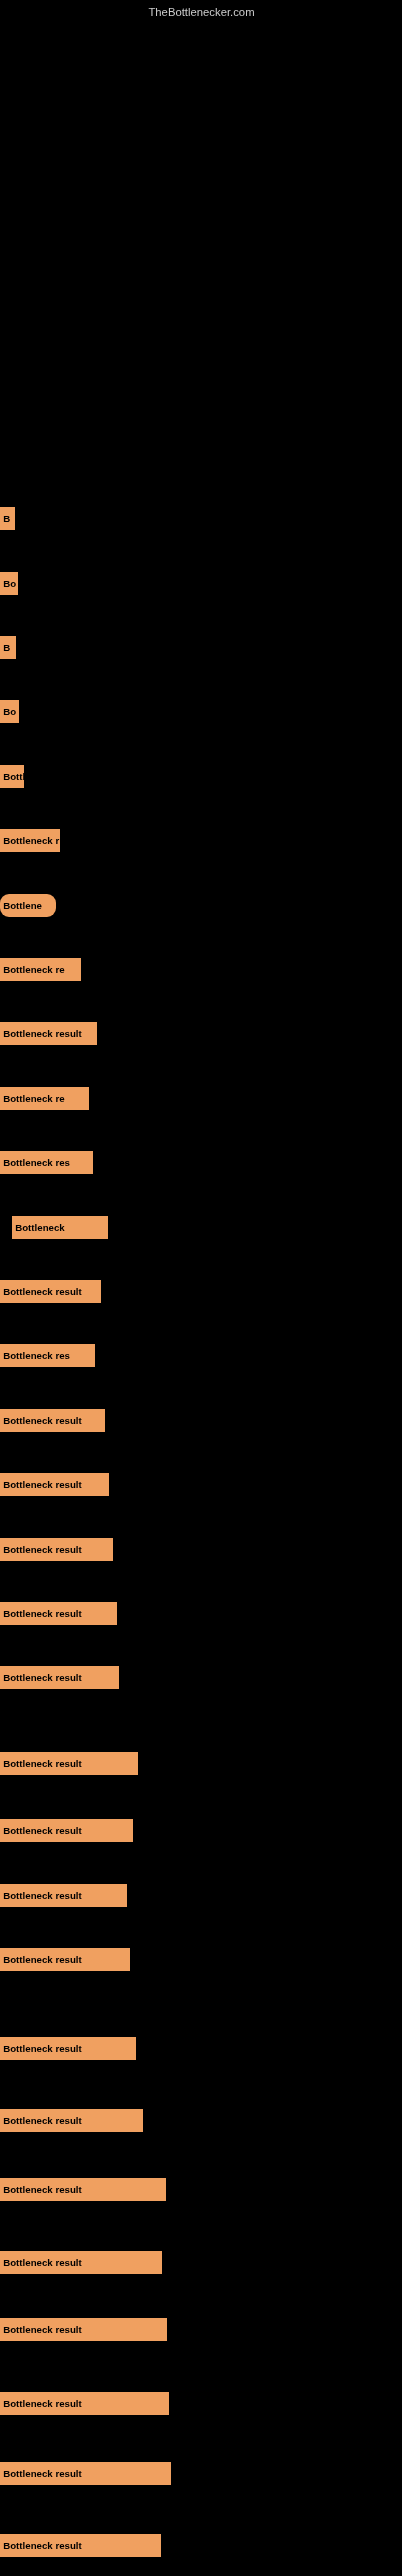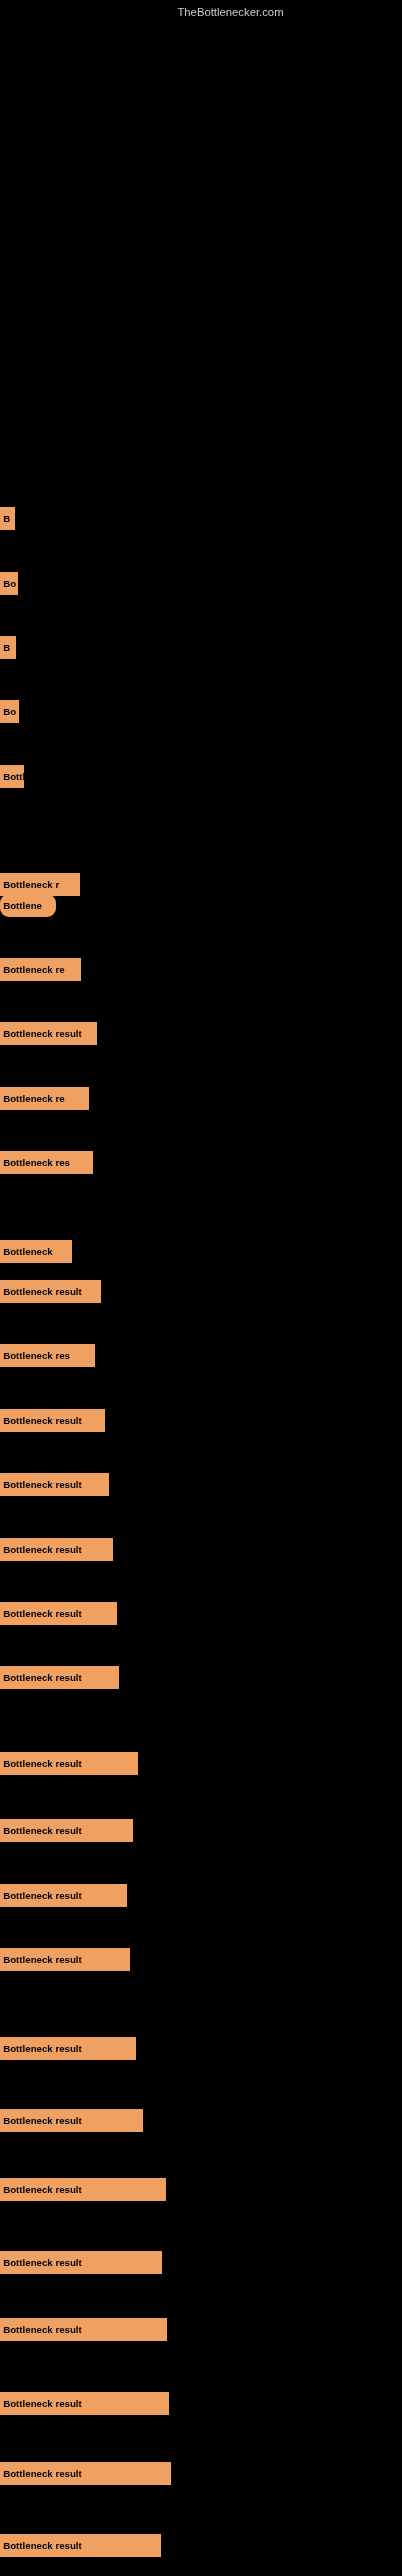--- a/index.html
+++ b/index.html
@@ -15,21 +15,20 @@
       position: relative;
     }
     .site-title {
       position: absolute;
       top: 6.4px;
       left: 50%;
       transform: translateX(-50%);
       color: #cccccc;
       font-size: 11.3px;
       white-space: nowrap;
-      margin-left: 29px;
     }
     .bottleneck-bar {
       position: absolute;
       background-color: #f0a060;
       color: #000;
       font-size: 9.7px;
       font-weight: bold;
       padding: 1.6px 3.2px;
       display: flex;
       align-items: center;
@@ -42,27 +41,27 @@
 <body>
 
 <span class="site-title">TheBottlenecker.com</span>
 
 <div id="bars-container">
     <div class="bottleneck-bar" style="top: 507px; left: 0px; width: 14.5px;">B</div>
     <div class="bottleneck-bar" style="top: 572px; left: 0px; width: 17.7px;">Bo</div>
     <div class="bottleneck-bar" style="top: 636px; left: 0px; width: 16px;">B</div>
     <div class="bottleneck-bar" style="top: 700px; left: 0px; width: 19.3px;">Bo</div>
     <div class="bottleneck-bar" style="top: 765px; left: 0px; width: 24px;">Bottlen</div>
-    <div class="bottleneck-bar" style="top: 829px; left: 0px; width: 80px; margin-top: 44px;">Bottleneck r</div>
+    <div class="bottleneck-bar" style="top: 829px; left: 0px; width: 60px;">Bottleneck r</div>
     <div class="bottleneck-bar" style="top: 894px; left: 0px; width: 56px; border-radius: 9px;">Bottlene</div>
     <div class="bottleneck-bar" style="top: 958px; left: 0px; width: 81px;">Bottleneck re</div>
     <div class="bottleneck-bar" style="top: 1022px; left: 0px; width: 97px;">Bottleneck result</div>
     <div class="bottleneck-bar" style="top: 1087px; left: 0px; width: 89px;">Bottleneck re</div>
     <div class="bottleneck-bar" style="top: 1151px; left: 0px; width: 93px;">Bottleneck res</div>
-    <div class="bottleneck-bar" style="top: 1216px; left: 0px; width: 72px; margin-top: 24px;">Bottleneck</div>
+    <div class="bottleneck-bar" style="top: 1216px; left: 12px; width: 96px;">Bottleneck</div>
     <div class="bottleneck-bar" style="top: 1280px; left: 0px; width: 101px;">Bottleneck result</div>
     <div class="bottleneck-bar" style="top: 1344px; left: 0px; width: 95px;">Bottleneck res</div>
     <div class="bottleneck-bar" style="top: 1409px; left: 0px; width: 105px;">Bottleneck result</div>
     <div class="bottleneck-bar" style="top: 1473px; left: 0px; width: 109px;">Bottleneck result</div>
     <div class="bottleneck-bar" style="top: 1538px; left: 0px; width: 113px;">Bottleneck result</div>
     <div class="bottleneck-bar" style="top: 1602px; left: 0px; width: 117px;">Bottleneck result</div>
     <div class="bottleneck-bar" style="top: 1666px; left: 0px; width: 119px;">Bottleneck result</div>
     <div class="bottleneck-bar" style="top: 1752px; left: 0px; width: 138px;">Bottleneck result</div>
     <div class="bottleneck-bar" style="top: 1819px; left: 0px; width: 133px;">Bottleneck result</div>
     <div class="bottleneck-bar" style="top: 1884px; left: 0px; width: 127px;">Bottleneck result</div>

